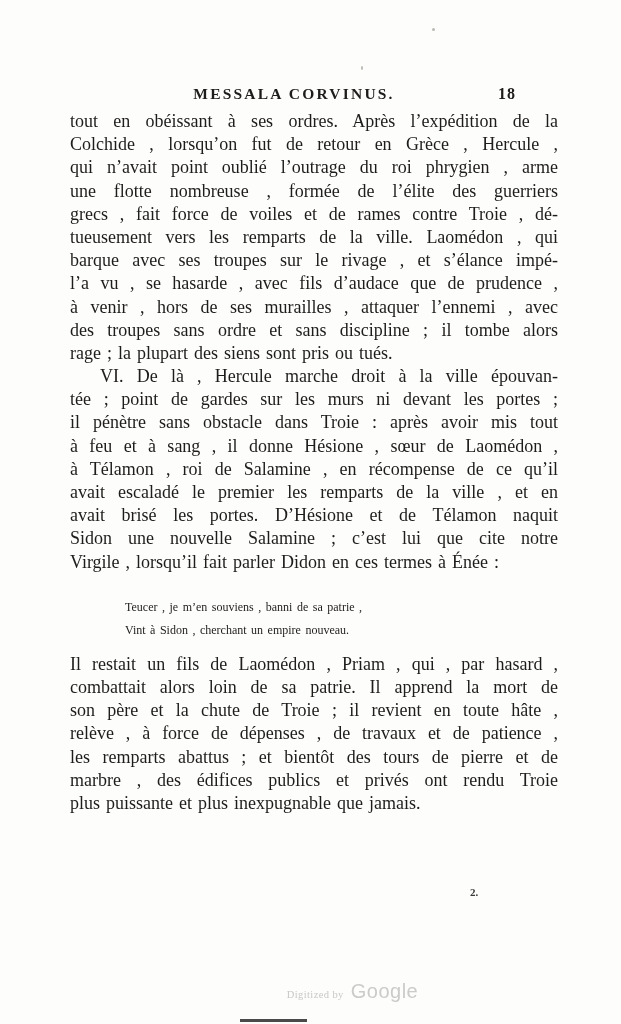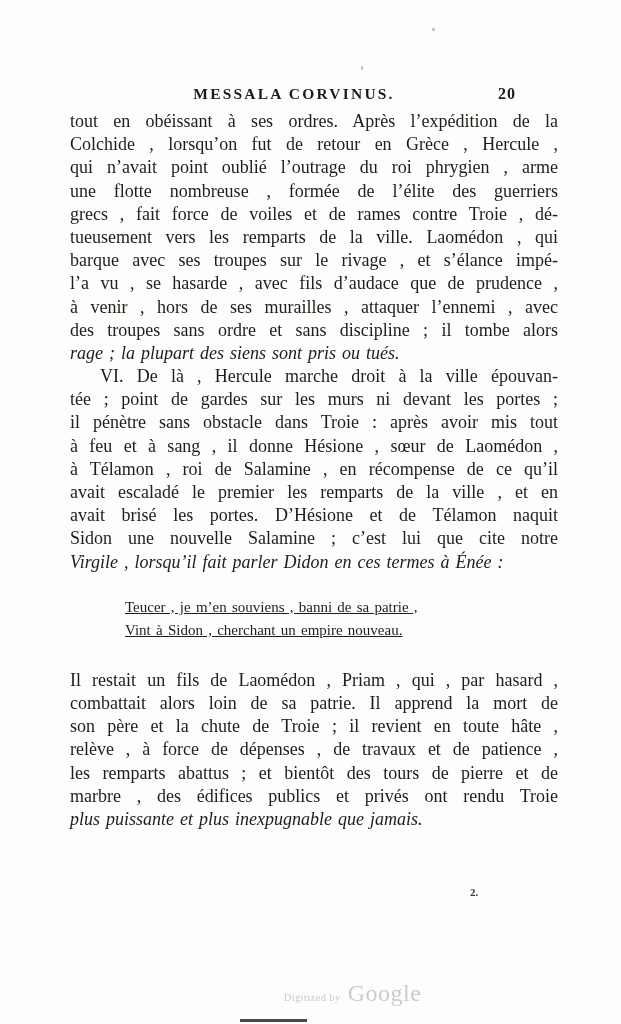--- a/index.html
+++ b/index.html
@@ -49,32 +49,30 @@
   }
   .para .line{
     text-align:justify;
     text-align-last:justify;
     white-space:normal;
     height:23.2px;
     overflow:visible;
   }
   .para .line:last-child{
     text-align-last:left;
-    font-style:italic;
   }
   .para.indent-first .line:first-child{
     text-indent:30px;
   }
   .verse{
     margin-top:22px;
-    margin-bottom:27px;
+    margin-bottom:11px;
     padding-left:55px;
-    font-size:15px;
+    font-size:12px;
     line-height:23px;
-    text-decoration:underline;
   }
   .verse .line{
     text-align:left;
     text-align-last:left;
     height:23px;
   }
   
   .signature-mark{
     position:absolute;
     left:470px;top:886px;
@@ -91,22 +89,22 @@
     transform:translateX(42px);
     user-select:none;
   }
   .watermark .wm-prefix{
     font-family:Liberation Serif, serif;
     font-size:10.5px;
     color:var(--wm);
     letter-spacing:.4px;
   }
   .watermark .wm-logo{
-    font-family:Liberation Serif, serif;
-    font-size:24px;
+    font-family:Liberation Sans, sans-serif;
+    font-size:20px;
     color:#cbcbc9;
     letter-spacing:.5px;
   }
   
   .artifact-bar{
     position:absolute;
     left:240px;top:1019px;width:67px;height:3px;
     background:var(--bar);
   }
   .speck{
@@ -116,21 +114,21 @@
   .speck.s1{left:432px;top:28px;}
   .speck.s2{left:361px;top:66px;width:2px;height:4px;}
 </style>
 </head>
 <body>
 
 <div class="scan-page">
 
   <div class="page-header">
     <div class="running-title">MESSALA CORVINUS.</div>
-    <div class="page-number">20</div>
+    <div class="page-number">18</div>
   </div>
 
   <div class="body-text">
     <div class="para">
         <div class="line">tout en obéissant à ses ordres. Après l’expédition de la</div>
         <div class="line">Colchide , lorsqu’on fut de retour en Grèce , Hercule ,</div>
         <div class="line">qui n’avait point oublié l’outrage du roi phrygien , arme</div>
         <div class="line">une flotte nombreuse , formée de l’élite des guerriers</div>
         <div class="line">grecs , fait force de voiles et de rames contre Troie , dé-</div>
         <div class="line">tueusement vers les remparts de la ville. Laomédon , qui</div>

